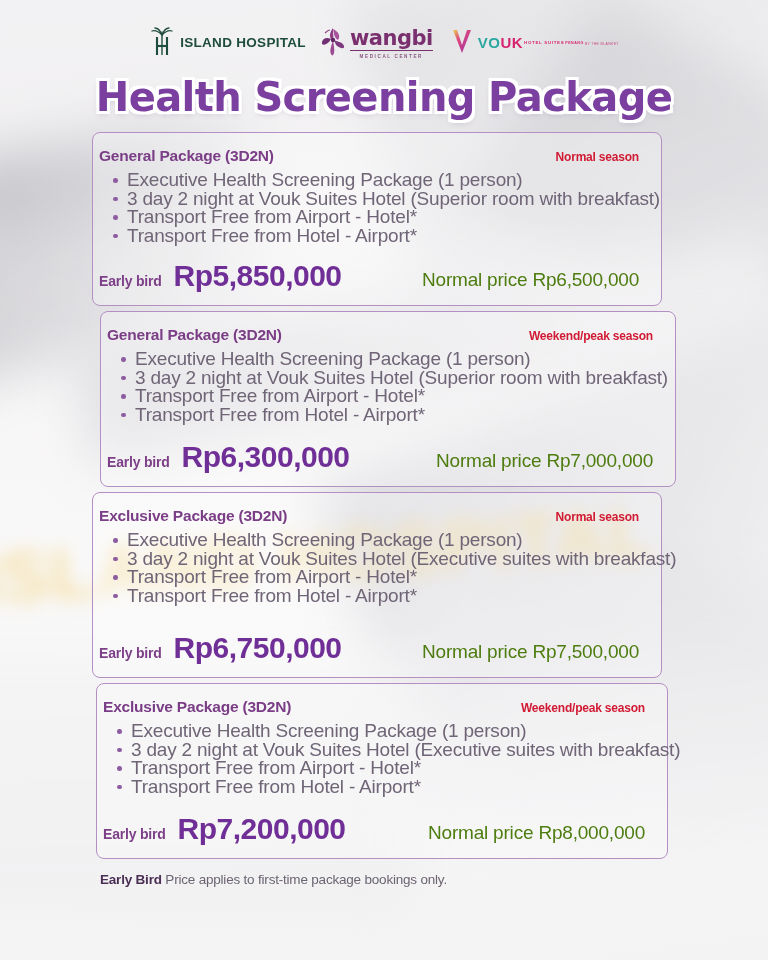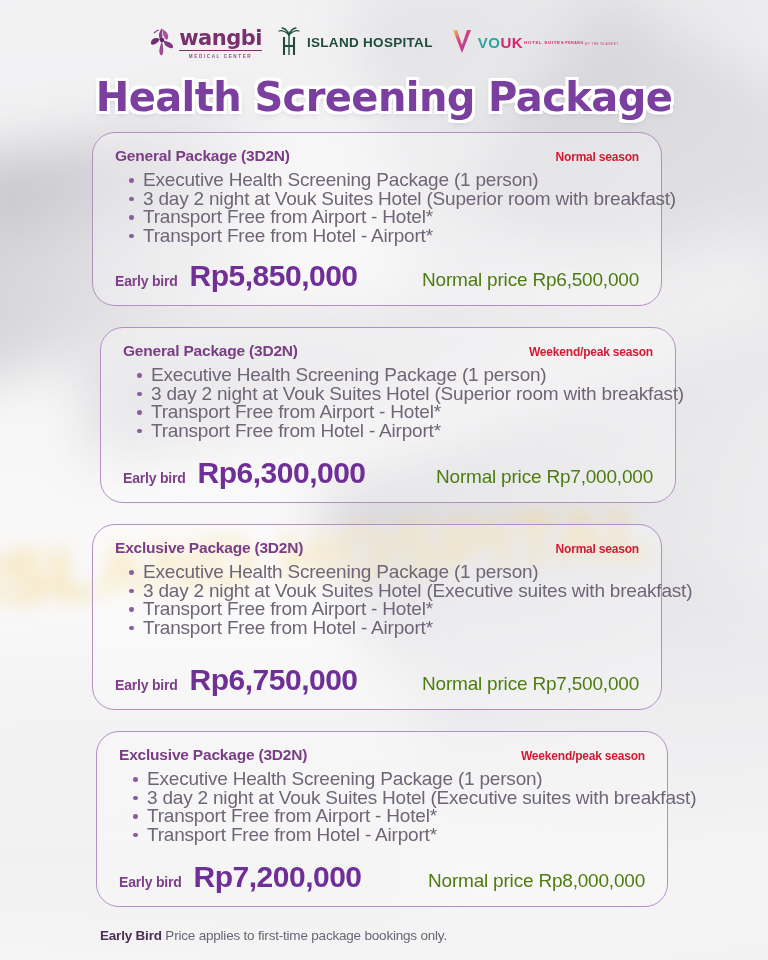--- a/index.html
+++ b/index.html
@@ -197,24 +197,24 @@
        3px 3px 0 #fff, -3px 3px 0 #fff, 3px -3px 0 #fff, -3px -3px 0 #fff,
        0 3px 6px rgba(120,90,140,.30);
   }
 
   
   #cards { margin-top: 12px; }
 
   .card {
     position: relative;
     border: 1.4px solid #b48fc4;
-    border-radius: 23px;
+    border-radius: 8px;
     background: rgba(255,255,255,.30);
-    padding: 14px 22px 12px 22px;
-    margin-bottom: 21px;
+    padding: 14px 22px 12px 6px;
+    margin-bottom: 5px;
   }
   .card-1 { margin-left: 92px; margin-right: 106px; }
   .card-2 { margin-left: 100px; margin-right: 92px; }
   .card-3 { margin-left: 92px; margin-right: 106px; }
   .card-4 { margin-left: 96px; margin-right: 100px; }
 
   .card-head {
     display: flex;
     align-items: baseline;
     justify-content: space-between;
@@ -310,56 +310,56 @@
   <div class="bg-shape bg-s6"></div>
   <div class="bg-shape bg-s7"></div>
   <div class="bg-shape bg-s8"></div>
   <div class="bg-sign">ISLAND HOSPITAL</div>
   <div class="bg-veil"></div>
 </div>
 
 <div id="page">
 
   <div id="logo-bar">
-
-    <div class="logo wangbi-wrap">
-      <svg class="wangbi-mark" viewBox="0 0 26 34">
-        <path d="M13 3 C10 7 9 11 11 14 C13 17 14 12 13 8 Z" fill="#8e3f86"></path>
-        <path d="M13 4 C17 6 20 9 19 13 C18 17 15 13 14 9 Z" fill="#a8519c"></path>
-        <path d="M11 14 C7 12 3 13 2 17 C1 21 6 20 9 17 Z" fill="#6f2f72"></path>
-        <path d="M13 15 C12 20 9 25 11 29 C13 33 15 28 14 22 Z" fill="#9b4a93"></path>
-        <path d="M14 15 C18 17 23 17 24 21 C25 25 19 23 16 20 Z" fill="#7e3a7e"></path>
-        <circle cx="13" cy="15" r="2.2" fill="#5e2463"></circle>
-        <path d="M5 8 C7 6 9 5 10 5" stroke="#8e3f86" stroke-width="1.1" fill="none"></path>
-      </svg>
-      <div class="wangbi-text">
-        <div class="wangbi-name">wangbi</div>
-        <div class="wangbi-sub">MEDICAL CENTER</div>
-      </div>
-    </div>
 
     <div class="logo island-wrap">
       <svg class="island-mark" viewBox="0 0 26 30">
         <g stroke="#1f4d3d" stroke-width="1.3" fill="none" stroke-linecap="round">
           <path d="M13 8 C9 4 6 3 3 4"></path>
           <path d="M13 8 C17 4 20 3 23 4"></path>
           <path d="M13 8 C11 3 9 1 6 1"></path>
           <path d="M13 8 C15 3 17 1 20 1"></path>
           <path d="M13 8 L13 5"></path>
         </g>
         <g stroke="#1f4d3d" stroke-width="2.1" fill="none">
           <path d="M8 10 L8 28"></path>
           <path d="M18 10 L18 28"></path>
           <path d="M8 19 L18 19"></path>
         </g>
         <path d="M13 9 L13 28" stroke="#1f4d3d" stroke-width="1.4"></path>
       </svg>
       <div class="island-name">ISLAND HOSPITAL</div>
     </div>
 
+    <div class="logo wangbi-wrap">
+      <svg class="wangbi-mark" viewBox="0 0 26 34">
+        <path d="M13 3 C10 7 9 11 11 14 C13 17 14 12 13 8 Z" fill="#8e3f86"></path>
+        <path d="M13 4 C17 6 20 9 19 13 C18 17 15 13 14 9 Z" fill="#a8519c"></path>
+        <path d="M11 14 C7 12 3 13 2 17 C1 21 6 20 9 17 Z" fill="#6f2f72"></path>
+        <path d="M13 15 C12 20 9 25 11 29 C13 33 15 28 14 22 Z" fill="#9b4a93"></path>
+        <path d="M14 15 C18 17 23 17 24 21 C25 25 19 23 16 20 Z" fill="#7e3a7e"></path>
+        <circle cx="13" cy="15" r="2.2" fill="#5e2463"></circle>
+        <path d="M5 8 C7 6 9 5 10 5" stroke="#8e3f86" stroke-width="1.1" fill="none"></path>
+      </svg>
+      <div class="wangbi-text">
+        <div class="wangbi-name">wangbi</div>
+        <div class="wangbi-sub">MEDICAL CENTER</div>
+      </div>
+    </div>
+
     <div class="logo vouk-wrap">
       <svg class="vouk-mark" viewBox="0 0 30 28">
         <defs>
           <linearGradient id="vgrad" x1="0" y1="0" x2="1" y2="1">
             <stop offset="0%" stop-color="#e8d24a"></stop>
             <stop offset="35%" stop-color="#e0497f"></stop>
             <stop offset="100%" stop-color="#8f2fa8"></stop>
           </linearGradient>
         </defs>
         <path d="M6 2 L15 25 L24 2 L20 2 L15 17 L10 2 Z" fill="url(#vgrad)"></path>

